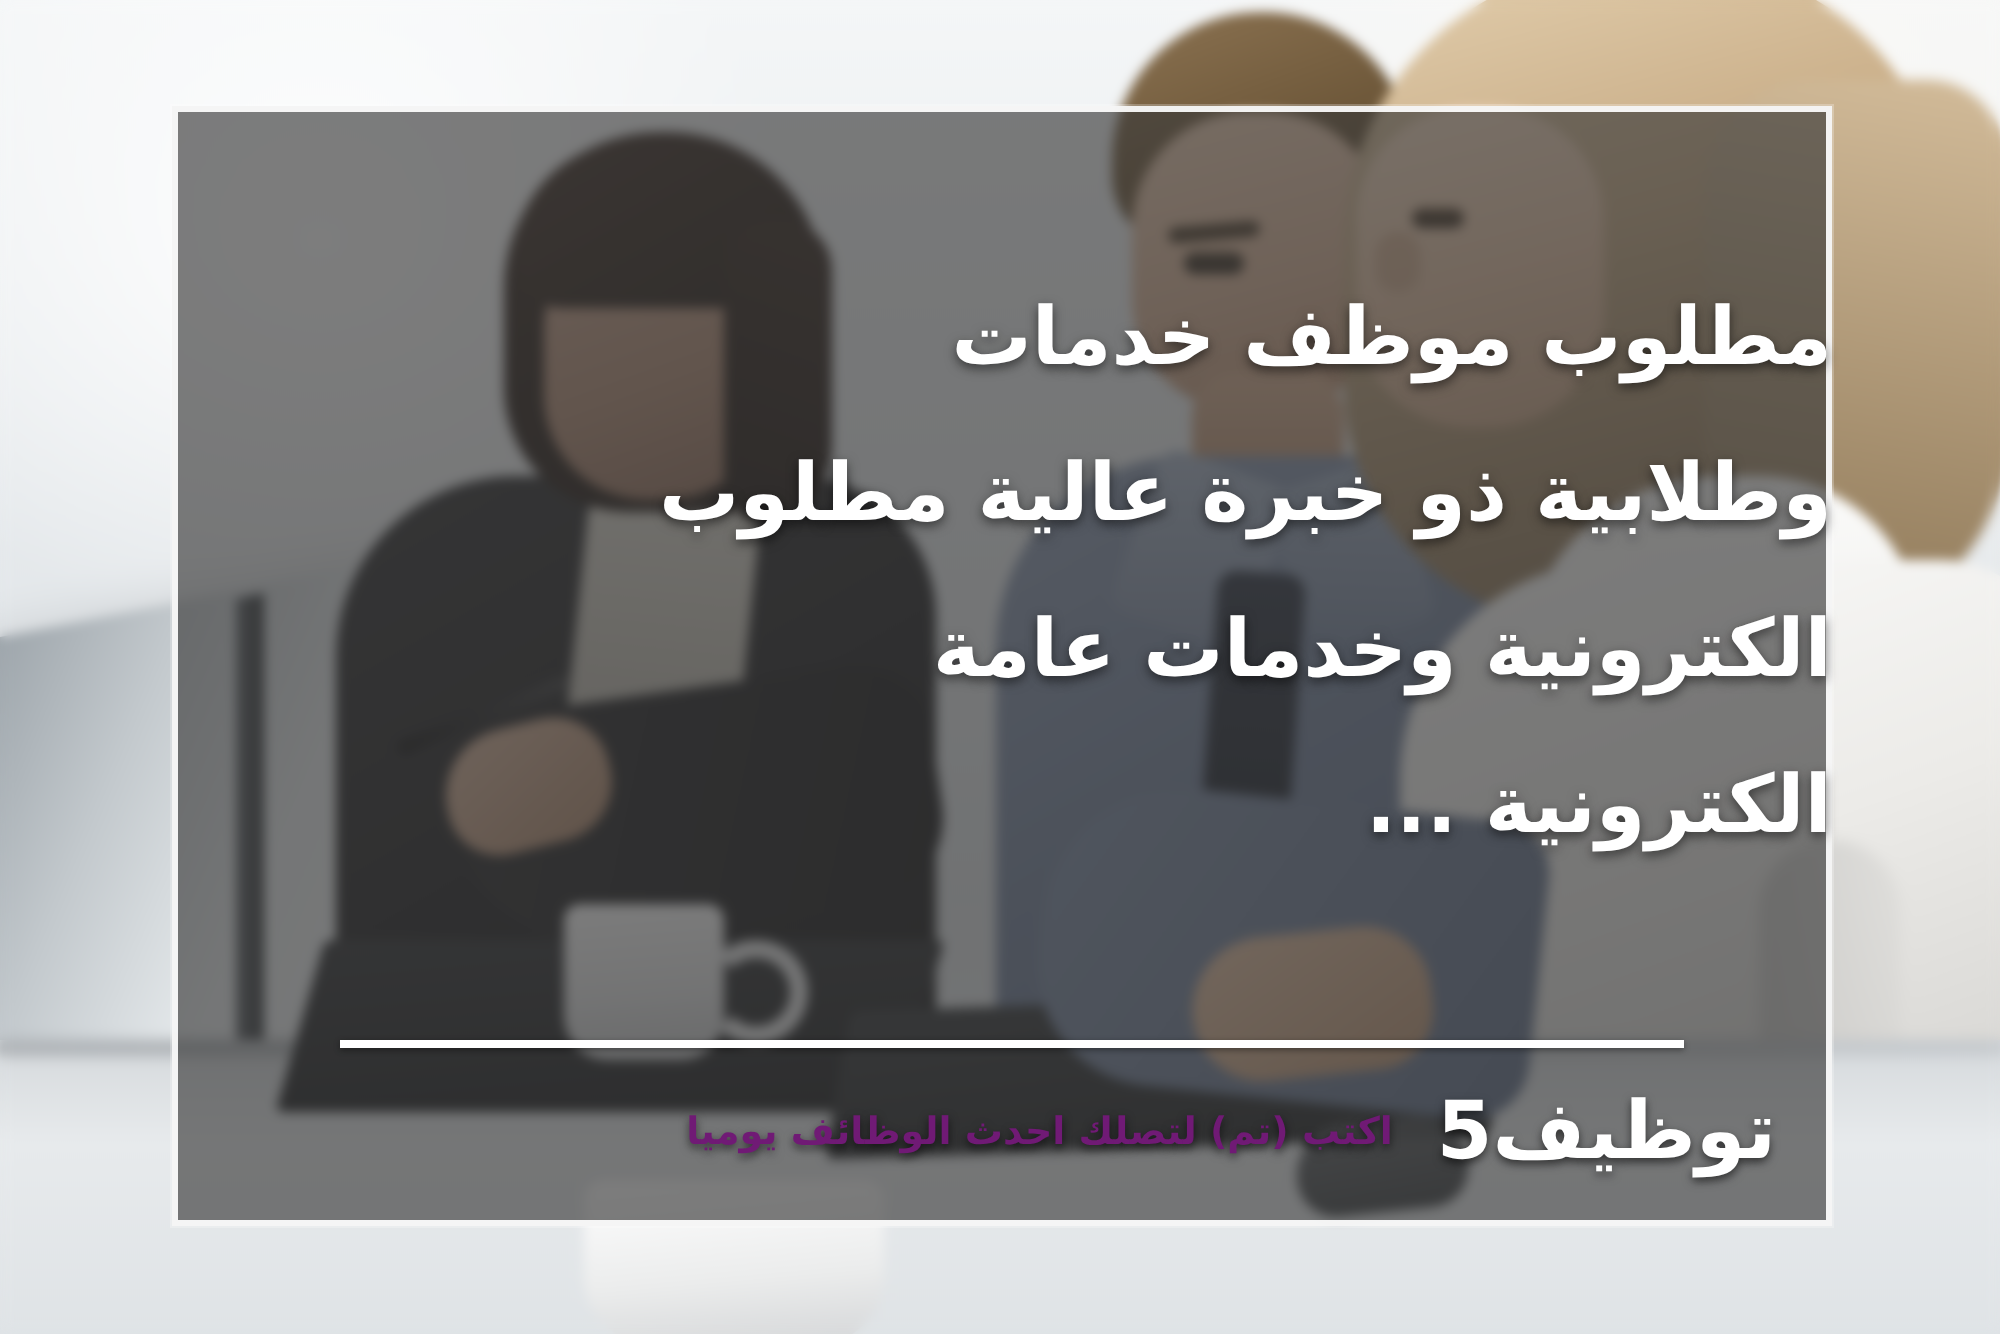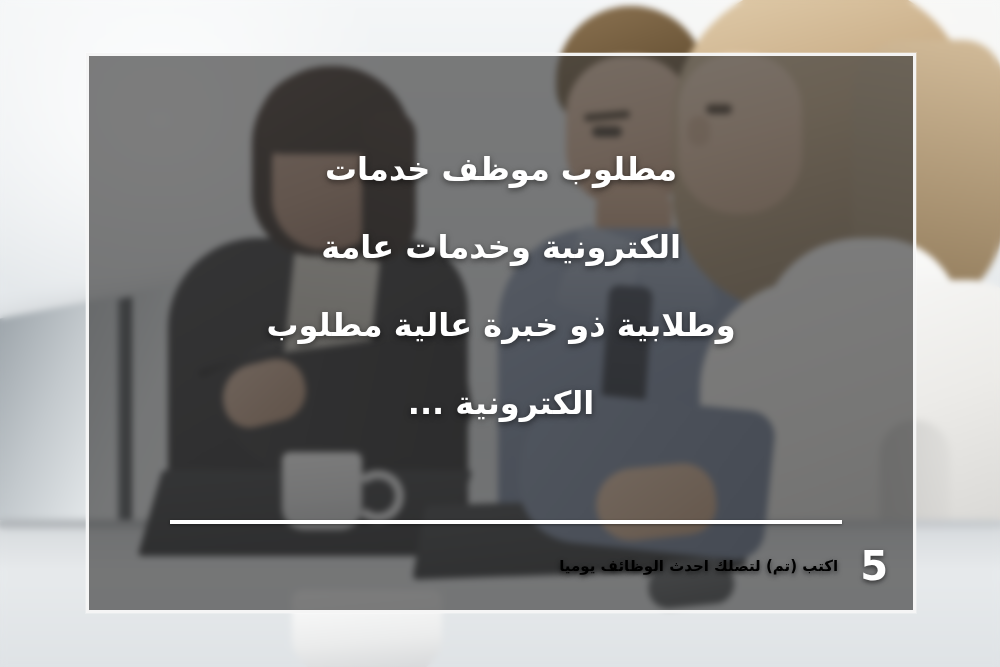--- a/index.html
+++ b/index.html
@@ -470,25 +470,24 @@
     box-sizing: border-box;
     box-shadow: 0 0 0 1px rgba(255,255,255,0.25);
   }
 
   
   .headline {
     position: absolute;
     left: 86px;
     top: 130px;
     width: 830px;
-    text-align: center;
     direction: rtl;
     color: #ffffff;
     font-weight: bold;
-    font-size: 32px;
+    font-size: 40px;
     line-height: 78px;
     letter-spacing: 0.5px;
     text-shadow: 0 2px 6px rgba(0,0,0,0.55);
   }
   .headline .hl-line { display: block; white-space: nowrap; }
 
   .rule {
     position: absolute;
     left: 170px;
     top: 520px;
@@ -521,23 +520,23 @@
     white-space: nowrap;
     display: inline-flex;
     align-items: baseline;
     direction: rtl;
   }
   .brand-num {
     font-size: 40px;
     font-weight: bold;
   }
   .tagline {
-    color: #000000;
+    color: #701a75;
     font-weight: bold;
-    font-size: 15px;
+    font-size: 19px;
     line-height: 1;
     text-shadow: 0 2px 5px rgba(0,0,0,0.6);
     white-space: nowrap;
   }
 </style>
 </head>
 <body>
 
 <div class="poster">
 
@@ -592,27 +591,28 @@
     <div class="cup"></div>
     <div class="cup2"></div>
 
     <div class="photo-blur-layer"></div>
   </div>
 
   <div class="panel"></div>
 
   <div class="headline">
     <span class="hl-line">مطلوب موظف خدمات</span>
+    <span class="hl-line">وطلابية ذو خبرة عالية مطلوب</span>
     <span class="hl-line">الكترونية وخدمات عامة</span>
-    <span class="hl-line">وطلابية ذو خبرة عالية مطلوب</span>
     <span class="hl-line">الكترونية ...</span>
   </div>
 
   <div class="rule"></div>
 
   <div class="footer">
     <span class="brand">
+        <span>توظيف</span>
         <span class="brand-num">5</span>
       </span>
     <span class="tagline">اكتب (تم) لتصلك احدث الوظائف يوميا</span>
   </div>
 
 </div>
 
 </body></html>

